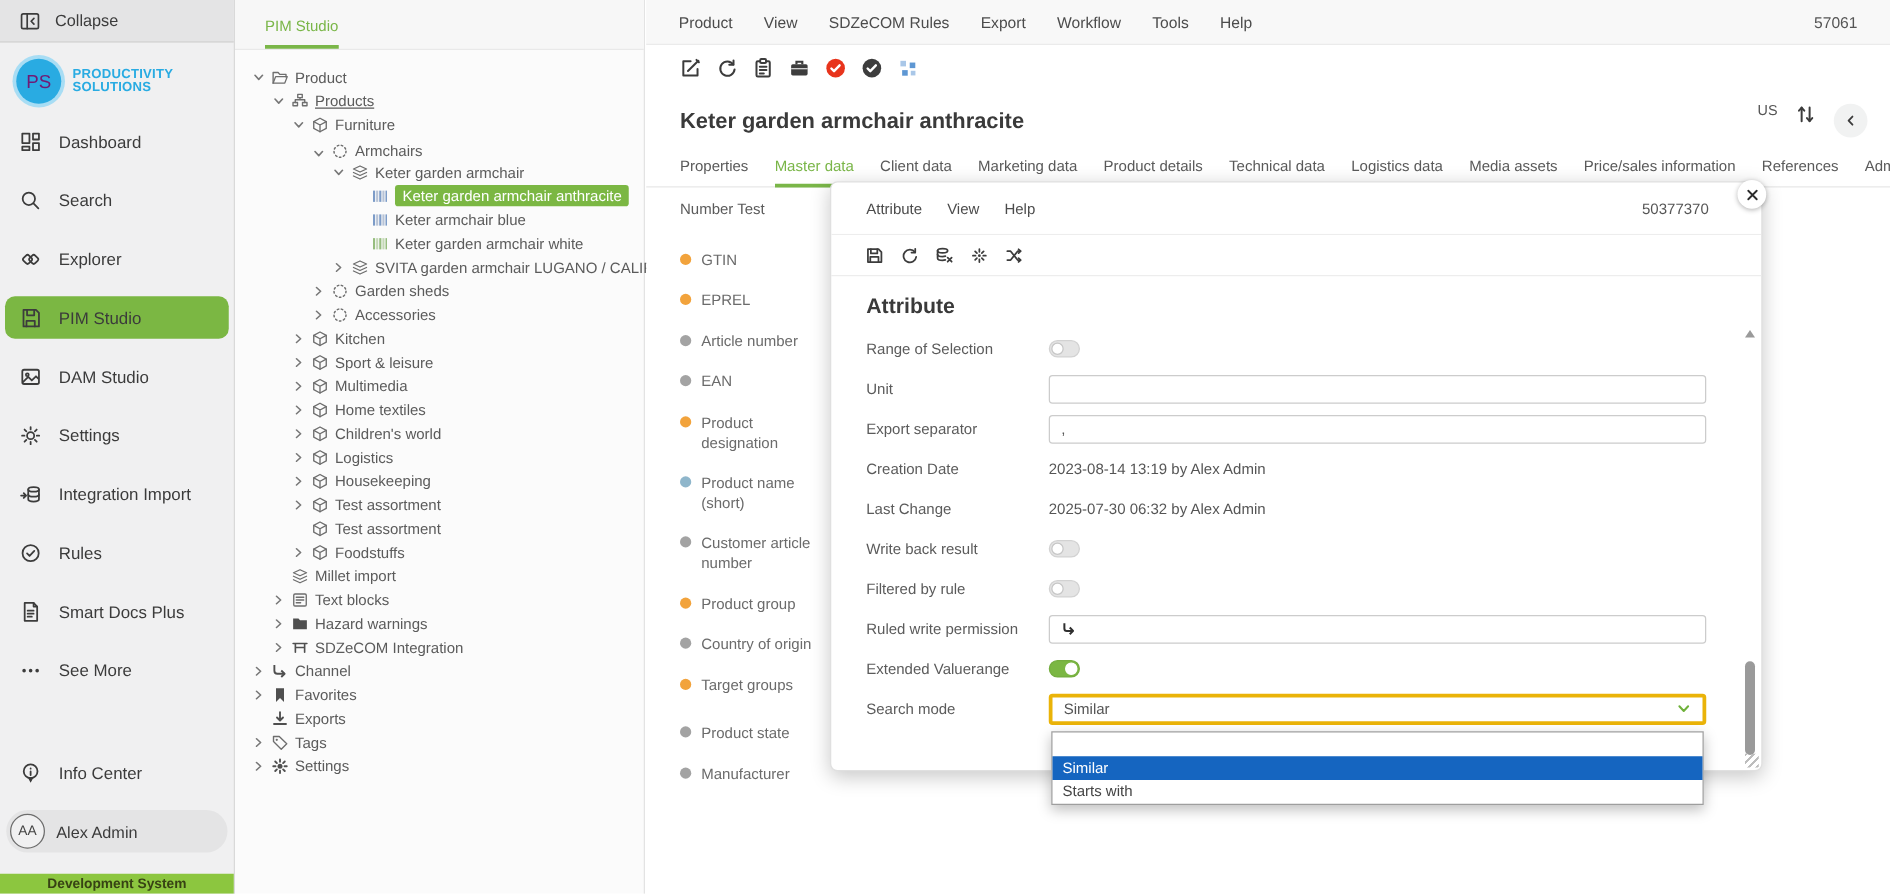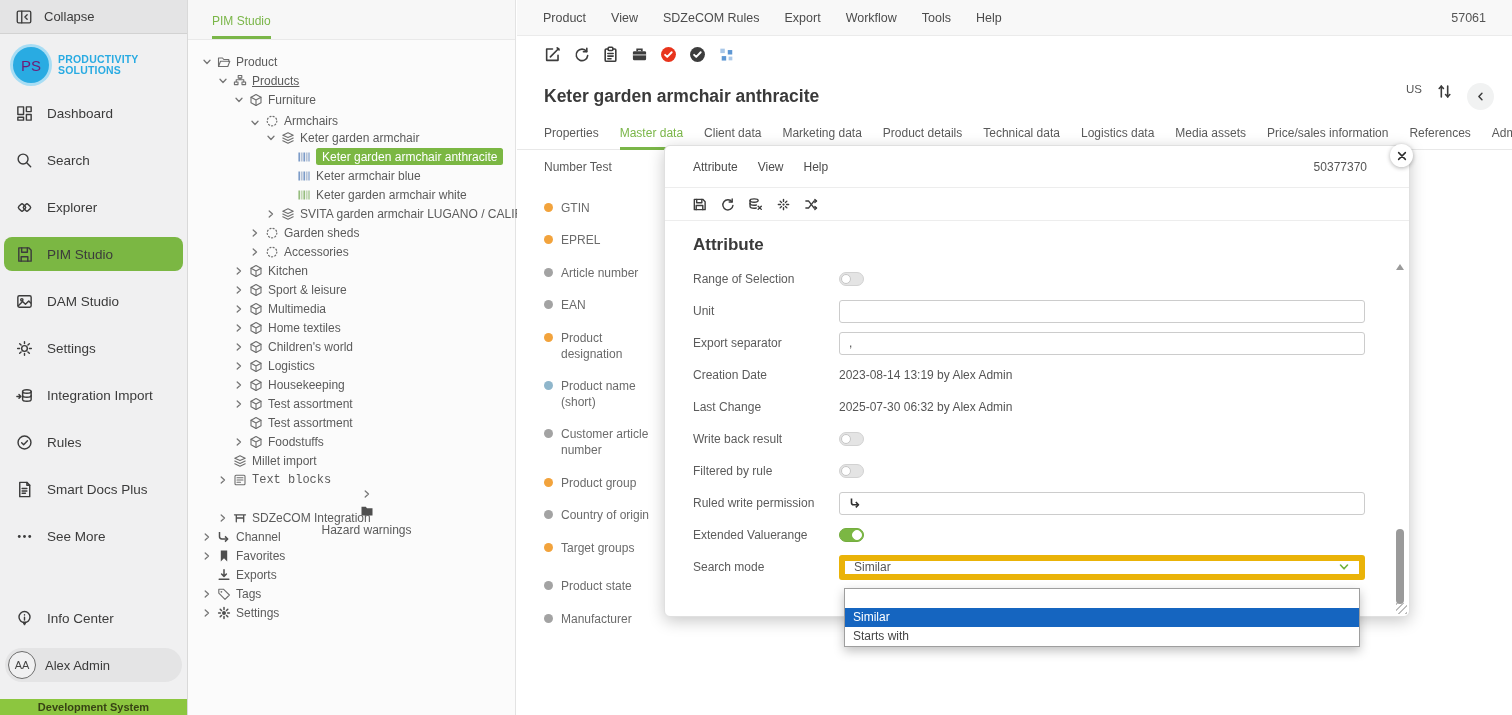--- a/index.html
+++ b/index.html
@@ -65,21 +65,21 @@
 .mtb-ic{width:15px;height:15px;display:inline-flex;cursor:pointer}
 .modal-body{padding:12px 44px 0 28px;position:relative}
 .modal-heading{font-size:17px;font-weight:bold;color:#3a3a3a;margin:2px 0 8px}
 .form-row{display:grid;grid-template-columns:146px 1fr;align-items:center;height:32px;font-size:12px;color:#5b5b5b}
 .toggle{width:25px;height:14px;border-radius:7px;background:#e4e4e4;border:1px solid #d2d2d2;position:relative;cursor:pointer}
 .toggle .knob{position:absolute;left:1px;top:1px;width:10px;height:10px;border-radius:50%;background:#fff;border:1px solid #c6c6c6}
 .toggle.on{background:#7bb743;border-color:#74ad3f}
 .toggle.on .knob{left:auto;right:1px;border-color:#fff}
 .input-box{height:23px;border:1px solid #ccc;border-radius:3px;background:#fff;display:flex;align-items:center;gap:6px;padding:0 9px;font-size:12px;color:#555;cursor:text}
 .static-val{font-size:12px;color:#555}
-.select-box{height:25px;border:6px solid #eab308;border-radius:3px;background:#fff;display:flex;align-items:center;justify-content:space-between;padding:0 9px;font-size:12px;color:#555;position:relative;cursor:pointer}
+.select-box{height:25px;border:3px solid #eab308;border-radius:3px;background:#fff;display:flex;align-items:center;justify-content:space-between;padding:0 9px;font-size:12px;color:#555;position:relative;cursor:pointer}
 .dropdown{position:absolute;top:27px;left:-1px;right:-1px;background:#fff;border:1px solid #9e9e9e;box-shadow:0 4px 10px rgba(0,0,0,.25);z-index:20}
 .option{height:19px;display:flex;align-items:center;padding:0 8px;font-size:12px;color:#444;cursor:pointer}
 .option.selected{background:#1565c0;color:#fff}
 .modal-scroll{position:absolute;right:4px;top:118px;bottom:8px;width:10px}
 .arrow-up{width:0;height:0;border-left:4px solid transparent;border-right:4px solid transparent;border-bottom:6px solid #9a9a9a;margin:0 auto}
 .thumb{position:absolute;left:1px;width:8px;top:265px;height:75px;background:#9a9a9a;border-radius:4px;cursor:grab}
 .resize-grip{position:absolute;right:2px;bottom:2px;width:11px;height:11px;background:repeating-linear-gradient(135deg,#bdbdbd 0 1.5px,transparent 1.5px 4.5px);cursor:nwse-resize}
 .ic svg,.tb-ic svg,.mtb-ic svg,.tree-ic svg,.expander svg{width:100%;height:100%;display:block}
 </style>
 </head>
@@ -519,35 +519,35 @@
           <span class="expander"></span>
           <span class="tree-ic">
             <svg viewBox="0 0 14 14">
               <path d="M1.8 4.2 7 1.8l5.2 2.4L7 6.6z" stroke="#6e6e6e" fill="none" stroke-width="1.1" stroke-linecap="round" stroke-linejoin="round"></path>
               <path d="M1.8 7 7 9.4 12.2 7" stroke="#6e6e6e" fill="none" stroke-width="1.1" stroke-linecap="round" stroke-linejoin="round"></path>
               <path d="M1.8 9.8 7 12.2l5.2-2.4" stroke="#6e6e6e" fill="none" stroke-width="1.1" stroke-linecap="round" stroke-linejoin="round"></path>
             </svg>
           </span>
           <span class="tree-label">Millet import</span>
         </div>
-        <div class="tree-row" style="padding-left: 30px; font-family: Liberation Mono, monospace;">
+        <div class="tree-row" style="padding-left: 30px;">
           <span class="expander">
             <svg viewBox="0 0 10 10">
               <path d="M3.2 2 6.5 5 3.2 8" fill="none" stroke="#777" stroke-width="1.3" stroke-linecap="round" stroke-linejoin="round"></path>
             </svg>
           </span>
           <span class="tree-ic">
             <svg viewBox="0 0 14 14">
               <rect x="2" y="2.2" width="10" height="9.6" rx="1" stroke="#6e6e6e" fill="none" stroke-width="1.1" stroke-linecap="round" stroke-linejoin="round"></rect>
               <path d="M4 4.8h6M4 7h6M4 9.2h3.5" stroke="#6e6e6e" fill="none" stroke-width="1.1" stroke-linecap="round" stroke-linejoin="round"></path>
             </svg>
           </span>
           <span class="tree-label">Text blocks</span>
         </div>
-        <div class="tree-row" style="padding-left: 30px; flex-direction: column;">
+        <div class="tree-row" style="padding-left: 30px;">
           <span class="expander">
             <svg viewBox="0 0 10 10">
               <path d="M3.2 2 6.5 5 3.2 8" fill="none" stroke="#777" stroke-width="1.3" stroke-linecap="round" stroke-linejoin="round"></path>
             </svg>
           </span>
           <span class="tree-ic">
             <svg viewBox="0 0 14 14">
               <path d="M1.5 2.8h4.3L7 4.2h5.5v7.2H1.5z" fill="#4f4f4f"></path>
             </svg>
           </span>

